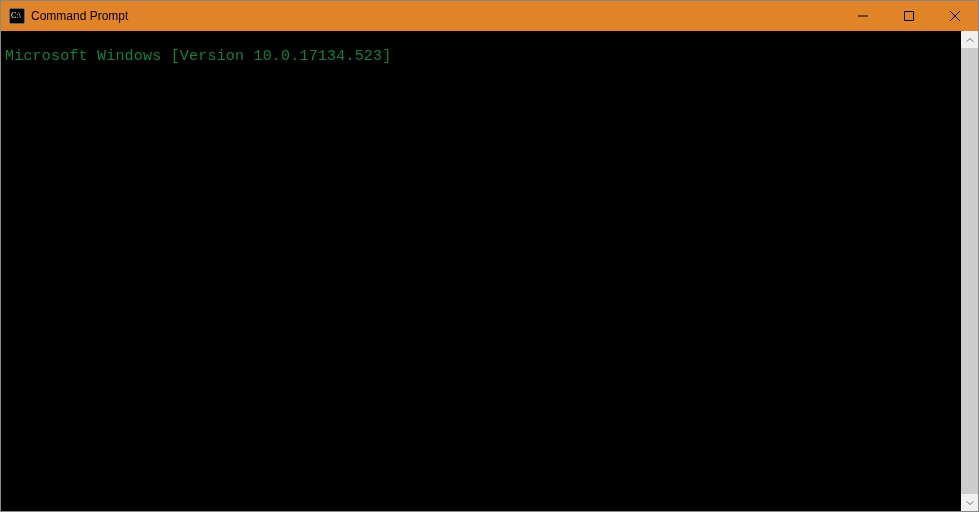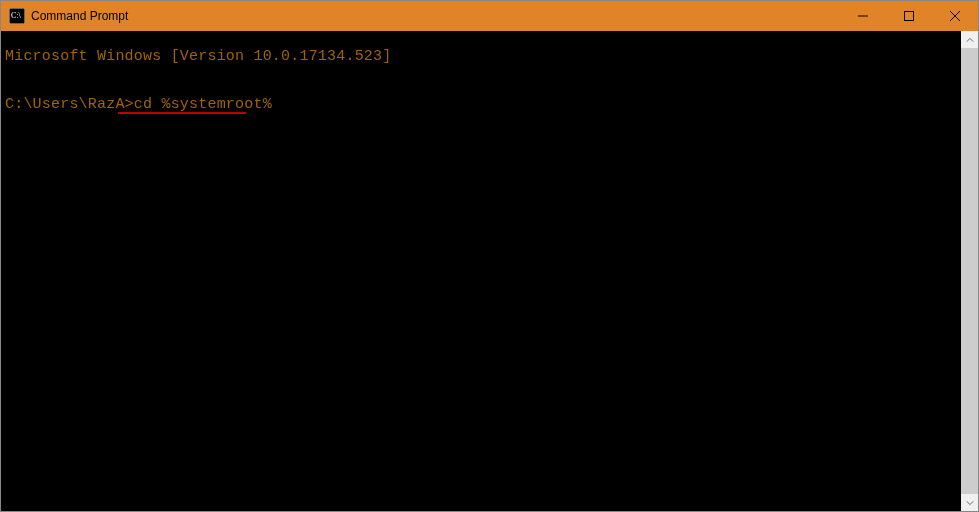--- a/index.html
+++ b/index.html
@@ -57,21 +57,21 @@
     }
     .titlebar-btn svg { width: 10px; height: 10px; }
     .client-area {
       flex: 1;
       display: flex;
       background: #000;
     }
     .terminal {
       flex: 1;
       background: #000;
-      color: #a16207;
+      color: #15803d;
       font-family: Consolas, "Courier New", monospace;
       font-size: 15px;
       line-height: 16px;
       padding: 2px 4px;
       white-space: pre;
       letter-spacing: 0.2px;
     }
     .terminal-line { position: relative; }
     .underline-annotation {
       position: absolute;
@@ -147,21 +147,20 @@
             <line x1="0" y1="0" x2="10" y2="10" stroke="#000" stroke-width="1"></line>
             <line x1="10" y1="0" x2="0" y2="10" stroke="#000" stroke-width="1"></line>
           </svg>
       </div>
     </div>
   </div>
   <div class="client-area">
     <div class="terminal">
 <div class="terminal-line">Microsoft Windows [Version 10.0.17134.523]</div>
 <div class="terminal-line"></div>
-<div class="terminal-line"><span>C:\Users\RazA&gt;</span><span>cd %systemroot%</span><span class="underline-annotation" style="left:113px; width:128px;"></span></div>
     </div>
     <div class="scrollbar">
       <div class="scroll-arrow">
         <svg viewBox="0 0 10 10" width="8" height="8">
             <path d="M1 7 L5 3 L9 7" fill="none" stroke="#606060" stroke-width="1.2"></path>
           </svg>
       </div>
       <div class="scroll-track">
         <div class="scroll-thumb"></div>
       </div>

